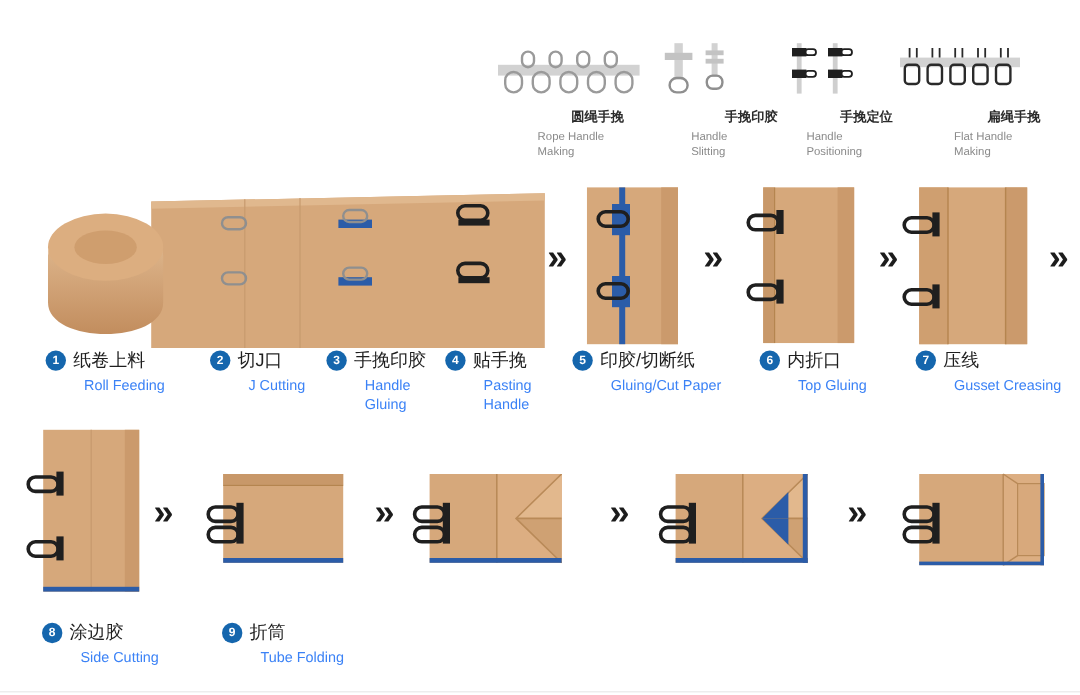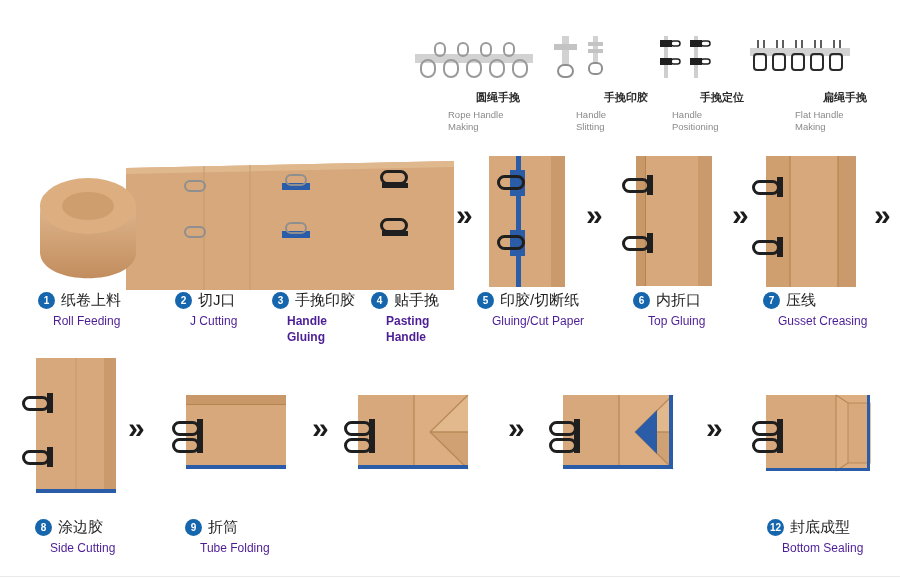--- a/index.html
+++ b/index.html
@@ -9,22 +9,22 @@
   
   .prep-cap{position:absolute;}
   .prep-zh{font-size:11px;font-weight:700;color:#2b2b2b;margin-bottom:4px;white-space:nowrap;padding-left:28px;}
   .prep-en{font-size:9.5px;color:#8a8a8a;line-height:1.3;white-space:nowrap;}
   
   .step{position:absolute;}
   .step-head{display:flex;align-items:center;gap:6px;}
   .badge{width:17px;height:17px;border-radius:50%;background:#1566ad;color:#fff;font-size:10px;
          font-weight:700;display:flex;align-items:center;justify-content:center;flex:0 0 17px;}
   .zh{font-size:15px;font-weight:400;color:#1f1f1f;white-space:nowrap;}
-  .step-en{margin-left:15px;margin-top:4px;font-size:12px;color:#4c1d95;white-space:nowrap;}
-  .step-en.wrap{white-space:normal;width:58px;line-height:1.3;font-weight:bold;}
+  .step-en{margin-left:32px;margin-top:4px;font-size:12px;color:#3b82f6;white-space:nowrap;}
+  .step-en.wrap{white-space:normal;width:58px;line-height:1.3;}
   
   .chev{position:absolute;font-size:30px;font-weight:800;color:#1c1c1c;line-height:1;letter-spacing:-1px;}
   .edge-line{position:absolute;left:0;top:576px;width:900px;height:1px;background:#e9e9e9;}
 </style>
 </head>
 <body>
 
 <div class="stage">
 
   <svg width="0" height="0" style="position:absolute">
@@ -285,22 +285,15 @@
       </div>
     <div class="step-en">Side Cutting</div>
   </div>
   <div class="step" style="left:185px;top:518px">
     <div class="step-head">
         <span class="badge">9</span>
         <span class="zh">折筒</span>
       </div>
     <div class="step-en">Tube Folding</div>
   </div>
-  <div class="step" style="left:767px;top:518px">
-    <div class="step-head">
-        <span class="badge">12</span>
-        <span class="zh">封底成型</span>
-      </div>
-    <div class="step-en">Bottom Sealing</div>
-  </div>
 
   <div class="edge-line"></div>
 </div>
 
 </body></html>

